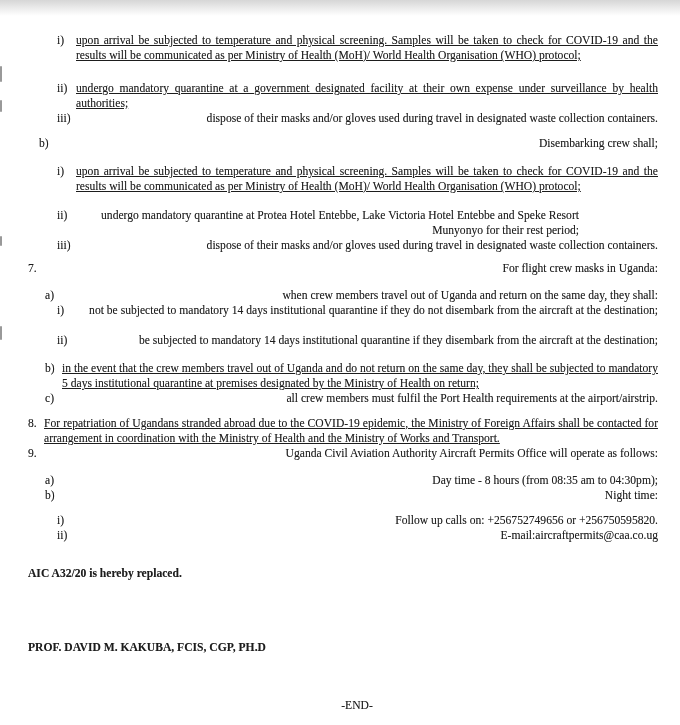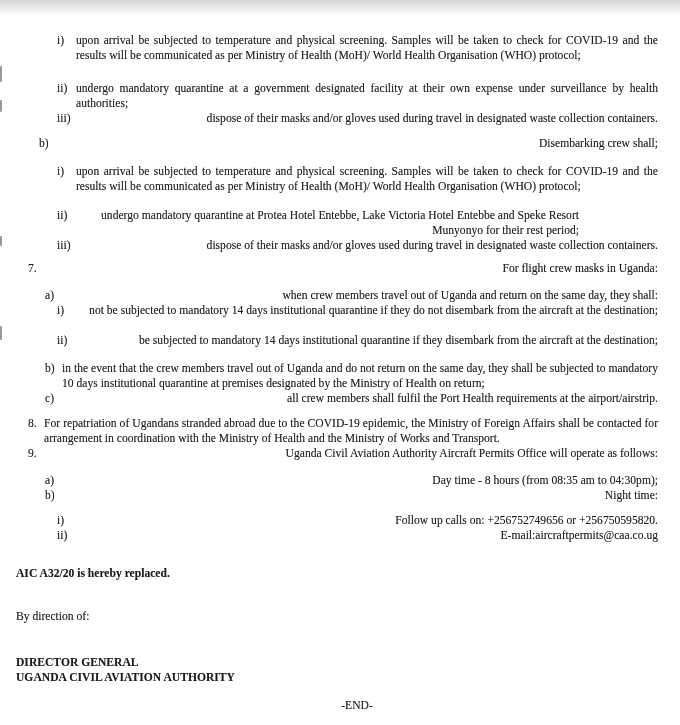--- a/index.html
+++ b/index.html
@@ -24,23 +24,23 @@
   .row .txt { flex: 1 1 auto; text-align: right; }
   
   .lvl-num { left: 28px; width: 630px; }
   .lvl-num .marker { width: 16px; }
   .lvl-let { left: 45px; width: 613px; }
   .lvl-let .marker { width: 17px; }
   .lvl-let-outer { left: 39px; width: 619px; }
   .lvl-let-outer .marker { width: 14px; }
   .lvl-rom { left: 57px; width: 601px; }
   .lvl-rom .marker { width: 19px; }
-  .j .txt { text-align: justify; }
+  .j .txt { text-align: justify; text-decoration: underline; }
   .bold { font-weight: bold; }
-  .line { position: absolute; left: 16px; width: 630px; }
+  .line { position: absolute; left: 28px; width: 630px; }
   .end-line { position: absolute; left: 0; width: 650px; text-align: center; }
   .scan-artifact {
     position: absolute; left: 0; width: 2px;
     background: rgba(70,70,70,0.55); border-radius: 1px;
   }
 </style>
 </head>
 <body>
 
 <div class="page scan-text">
@@ -94,25 +94,25 @@
   <div class="row lvl-rom" style="top:303px;">
     <span class="marker">i)</span>
     <span class="txt">not be subjected to mandatory 14 days institutional quarantine if they do not disembark from the aircraft at the destination;</span>
   </div>
   <div class="row lvl-rom" style="top:333px;">
     <span class="marker">ii)</span>
     <span class="txt">be subjected to mandatory 14 days institutional quarantine if they disembark from the aircraft at the destination;</span>
   </div>
   <div class="row lvl-let j" style="top:361px;">
     <span class="marker">b)</span>
-    <span class="txt">in the event that the crew members travel out of Uganda and do not return on the same day, they shall be subjected to mandatory 10 days institutional quarantine at premises designated by the Ministry of Health on return;</span>
+    <span class="txt">in the event that the crew members travel out of Uganda and do not return on the same day, they shall be subjected to mandatory 5 days institutional quarantine at premises designated by the Ministry of Health on return;</span>
   </div>
   <div class="row lvl-let" style="top:391px;">
     <span class="marker">c)</span>
-    <span class="txt">all crew members shall fulfil the Port Health requirements at the airport/airstrip.</span>
+    <span class="txt">all crew members must fulfil the Port Health requirements at the airport/airstrip.</span>
   </div>
 
   <div class="row lvl-num j" style="top:416px;">
     <span class="marker">8.</span>
     <span class="txt">For repatriation of Ugandans stranded abroad due to the COVID-19 epidemic, the Ministry of Foreign Affairs shall be contacted for arrangement in coordination with the Ministry of Health and the Ministry of Works and Transport.</span>
   </div>
   <div class="row lvl-num" style="top:446px;">
     <span class="marker">9.</span>
     <span class="txt">Uganda Civil Aviation Authority Aircraft Permits Office will operate as follows:</span>
   </div>
@@ -127,20 +127,18 @@
   <div class="row lvl-rom" style="top:513px;">
     <span class="marker">i)</span>
     <span class="txt">Follow up calls on: +256752749656 or +256750595820.</span>
   </div>
   <div class="row lvl-rom" style="top:528px;">
     <span class="marker">ii)</span>
     <span class="txt">E-mail:aircraftpermits@caa.co.ug</span>
   </div>
 
   <div class="line bold" style="top:566px;">AIC A32/20 is hereby replaced.</div>
-  <div class="line" style="top:609px;">By direction of:</div>
 
-  <div class="line bold" style="top:655px;">DIRECTOR GENERAL</div>
-  <div class="line bold" style="top:670px;">UGANDA CIVIL AVIATION AUTHORITY</div>
+  <div class="line bold" style="top:640px;">PROF. DAVID M. KAKUBA, FCIS, CGP, PH.D</div>
 
   <div class="end-line" style="top:698px;padding-left:32px;">-END-</div>
 
 </div>
 
 </body></html>

